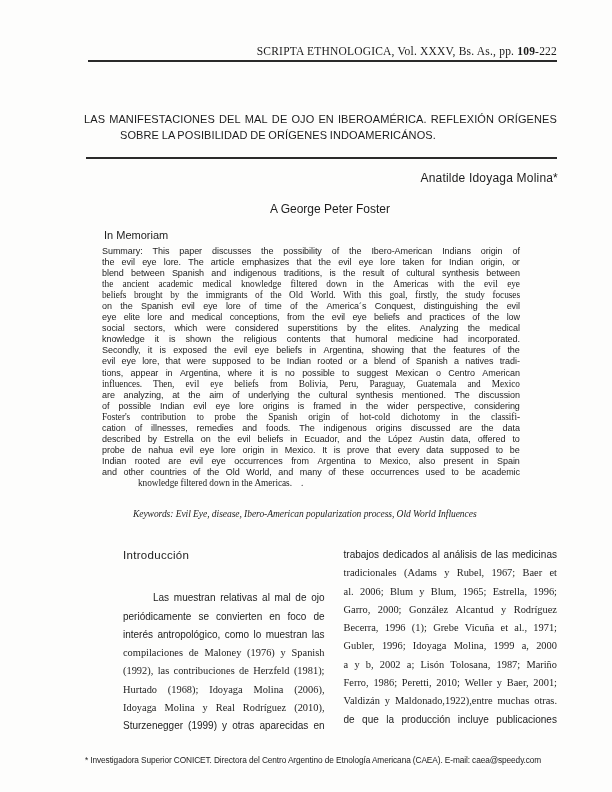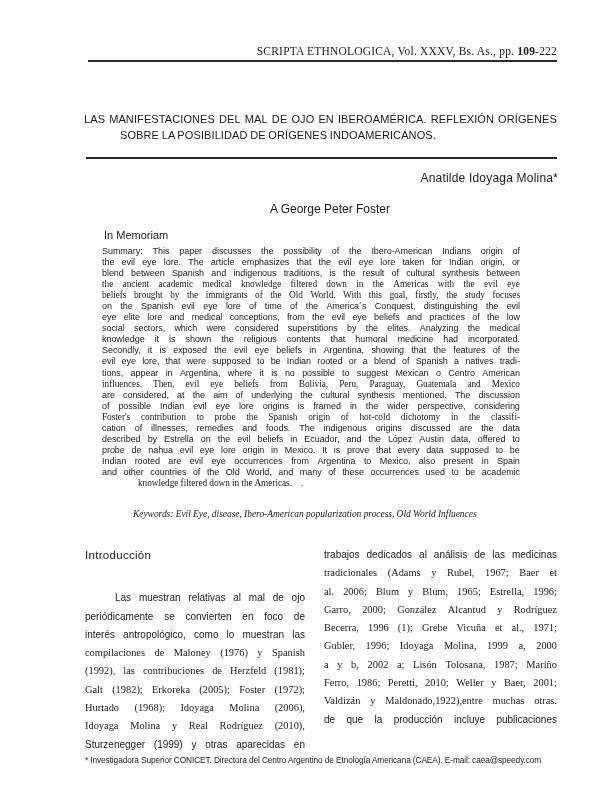--- a/index.html
+++ b/index.html
@@ -56,21 +56,21 @@
     position:absolute; top:509px; left:133px; width:392px;
     font-family:"Liberation Serif", serif; font-style:italic;
     font-size:9.5px; letter-spacing:-0.05px; white-space:nowrap;
   }
 
   #columns {
     position:absolute; top:546px; left:85px; width:472px;
     display:flex; gap:19px;
     font-size:10px; line-height:18.3px;
   }
-  .col-left  { width:220px; }
+  .col-left  { width:220px;margin-left:38px; }
   .col-right { width:233px; }
   #columns .serif { font-size:10.4px; }
   #intro-heading {
     font-size:11.5px; letter-spacing:0.3px; margin-bottom:25px;
   }
 
   #footnote {
     position:absolute; top:755px; left:85px; width:490px;
     font-size:8.3px; letter-spacing:-0.1px; white-space:nowrap;
   }
@@ -319,21 +319,21 @@
       <span>from</span>
       <span>Bolivia,</span>
       <span>Peru,</span>
       <span>Paraguay,</span>
       <span>Guatemala</span>
       <span>and</span>
       <span>Mexico</span>
     </div>
     <div class="tline just">
       <span>are</span>
-      <span>considered,</span>
+      <span>analyzing,</span>
       <span>at</span>
       <span>the</span>
       <span>aim</span>
       <span>of</span>
       <span>underlying</span>
       <span>the</span>
       <span>cultural</span>
       <span>synthesis</span>
       <span>mentioned.</span>
       <span>The</span>
@@ -501,28 +501,20 @@
         </div>
         <div class="tline serif just">
           <span>(1992),</span>
           <span>las</span>
           <span>contribuciones</span>
           <span>de</span>
           <span>Herzfeld</span>
           <span>(1981);</span>
         </div>
         <div class="tline serif just">
-          <span>Galt</span>
-          <span>(1982);</span>
-          <span>Erkoreka</span>
-          <span>(2005);</span>
-          <span>Foster</span>
-          <span>(1972);</span>
-        </div>
-        <div class="tline serif just">
           <span>Hurtado</span>
           <span>(1968);</span>
           <span>Idoyaga</span>
           <span>Molina</span>
           <span>(2006),</span>
         </div>
         <div class="tline serif just">
           <span>Idoyaga</span>
           <span>Molina</span>
           <span>y</span>

